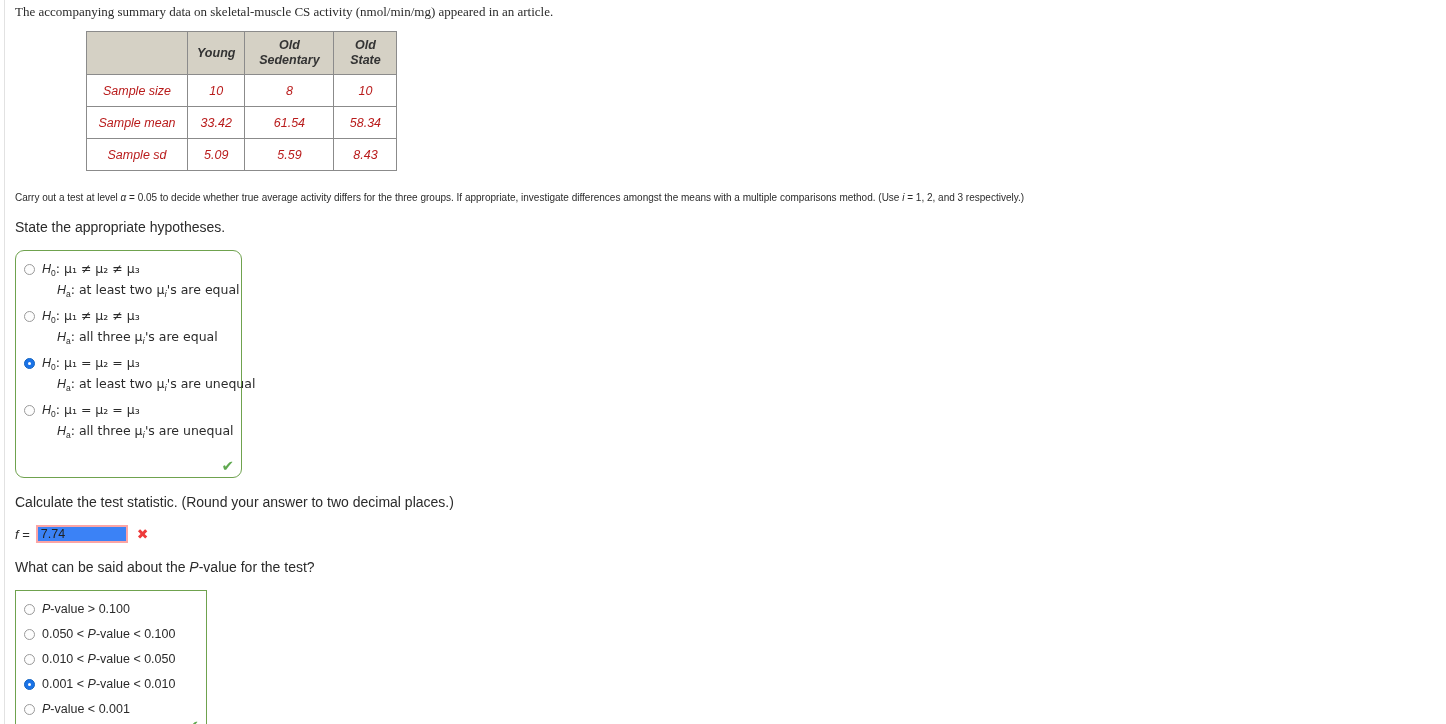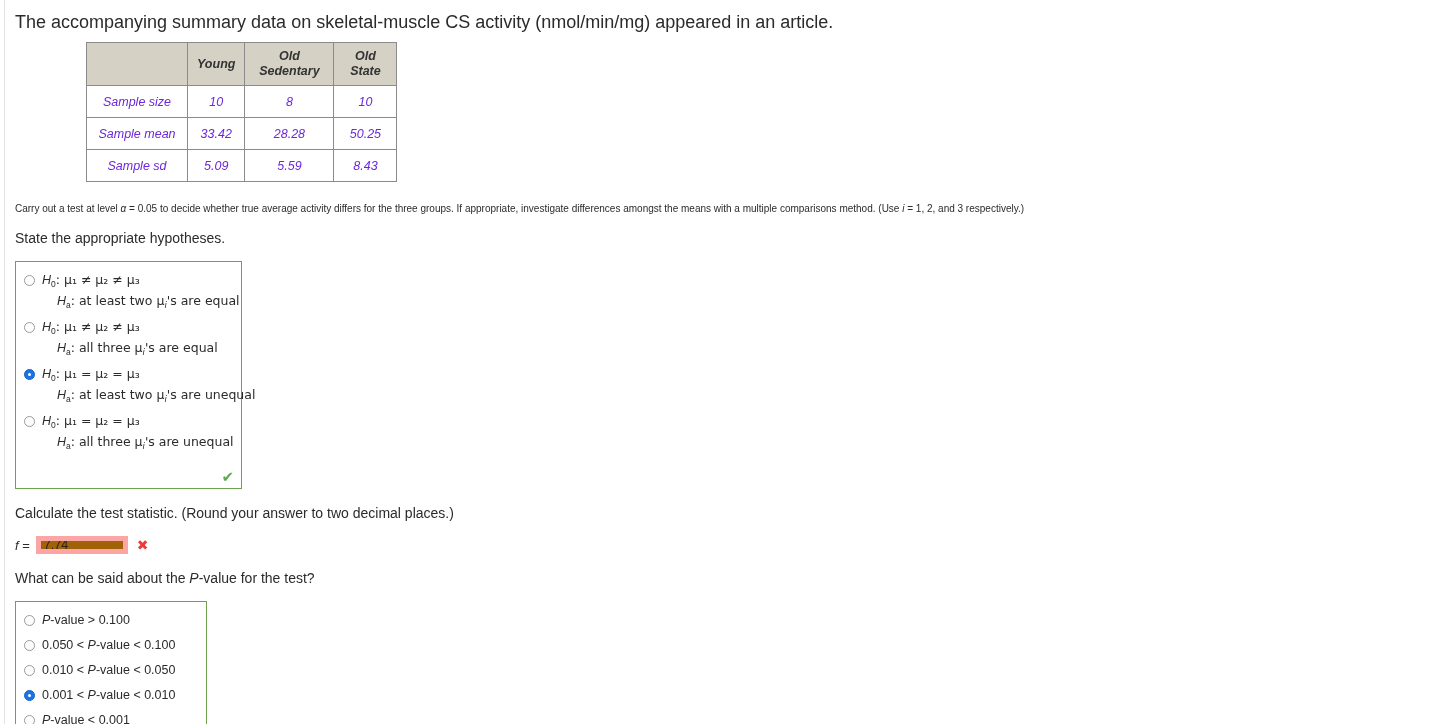--- a/index.html
+++ b/index.html
@@ -26,42 +26,43 @@
   }
   .content {
     position: absolute;
     left: 15px;
     top: 0;
     width: 1420px;
   }
 
   .intro {
     margin: 0;
-    padding-top: 14px;
-    font-size: 18px;
+    padding-top: 3px;
+    font-size: 13px;
     line-height: 17px;
     color: #2b2b2b;
+    font-family: Liberation Serif, serif;
   }
 
   
   .table-wrap {
     margin-top: 11px;
     margin-left: 71px;
     font-style: italic;
   }
   table.summary {
     border-collapse: collapse;
     border: 1px solid #8b8b8b;
     background: #ffffff;
   }
   table.summary th,
   table.summary td {
     border: 1px solid #8b8b8b;
     font-size: 12.5px;
-    color: #6d28d9;
+    color: #b91c1c;
     text-align: center;
     padding: 0;
     font-weight: normal;
   }
   table.summary thead th {
     background: #d5d1c5;
     font-weight: bold;
     color: #333333;
     line-height: 15px;
     padding: 6px 9px;
@@ -104,20 +105,21 @@
     border: 1px solid #6fa24e;
     background: #ffffff;
     position: relative;
     box-sizing: border-box;
   }
   .answer-box.hypotheses {
     margin-top: 9px;
     width: 227px;
     padding: 10px 10px 0 8px;
     min-height: 228px;
+    border-radius: 9px;
   }
   .answer-box.pvalue {
     margin-top: 9px;
     width: 192px;
     padding: 10px 10px 0 8px;
     min-height: 148px;
   }
   .check-mark {
     position: absolute;
     right: 7px;
@@ -191,22 +193,22 @@
     display: flex;
     align-items: center;
   }
   .stat-label {
     font-size: 13px;
     margin-right: 6px;
   }
   input.answer-input {
     width: 92px;
     height: 18px;
-    border: 5px solid #fca5a5;
-    background: #a16207;
+    border: 2px solid #fca5a5;
+    background: #3b82f6;
     font-family: "Liberation Sans", sans-serif;
     font-size: 12.5px;
     color: #222222;
     padding: 0 3px;
     box-sizing: border-box;
     outline: none;
   }
   .x-mark {
     margin-left: 9px;
     color: #ee3a3a;
@@ -246,22 +248,22 @@
       <tbody>
         <tr>
           <td class="rowlabel">Sample size</td>
           <td>10</td>
           <td>8</td>
           <td>10</td>
         </tr>
         <tr>
           <td class="rowlabel">Sample mean</td>
           <td>33.42</td>
-          <td>28.28</td>
-          <td>50.25</td>
+          <td>61.54</td>
+          <td>58.34</td>
         </tr>
         <tr>
           <td class="rowlabel">Sample sd</td>
           <td>5.09</td>
           <td>5.59</td>
           <td>8.43</td>
         </tr>
       </tbody>
     </table>
   </div>

